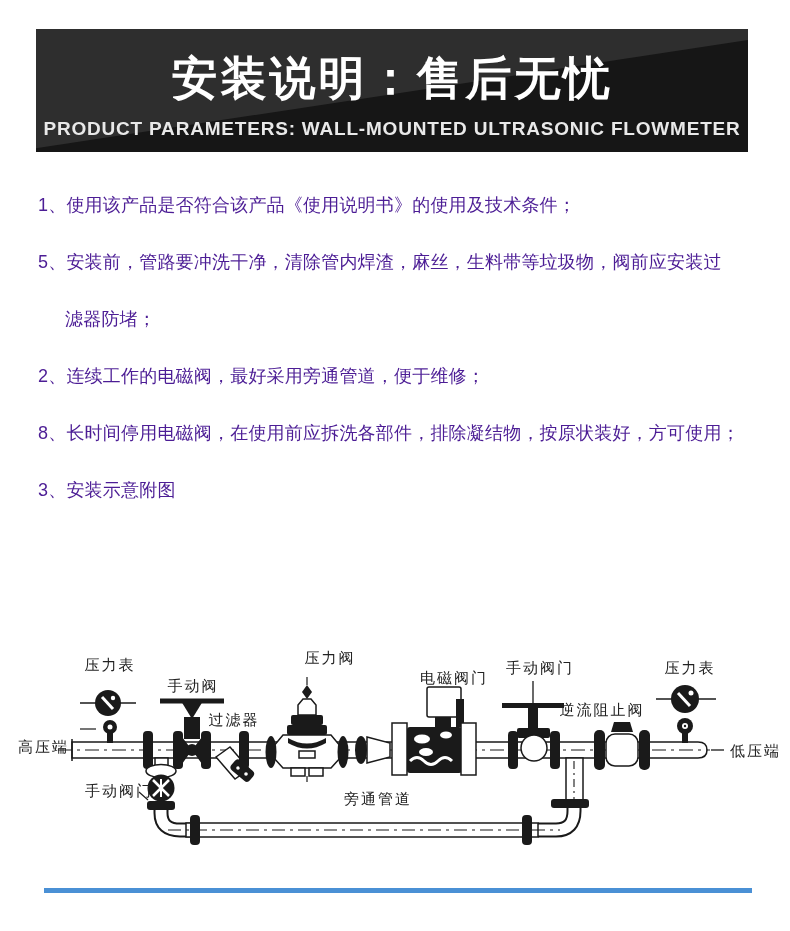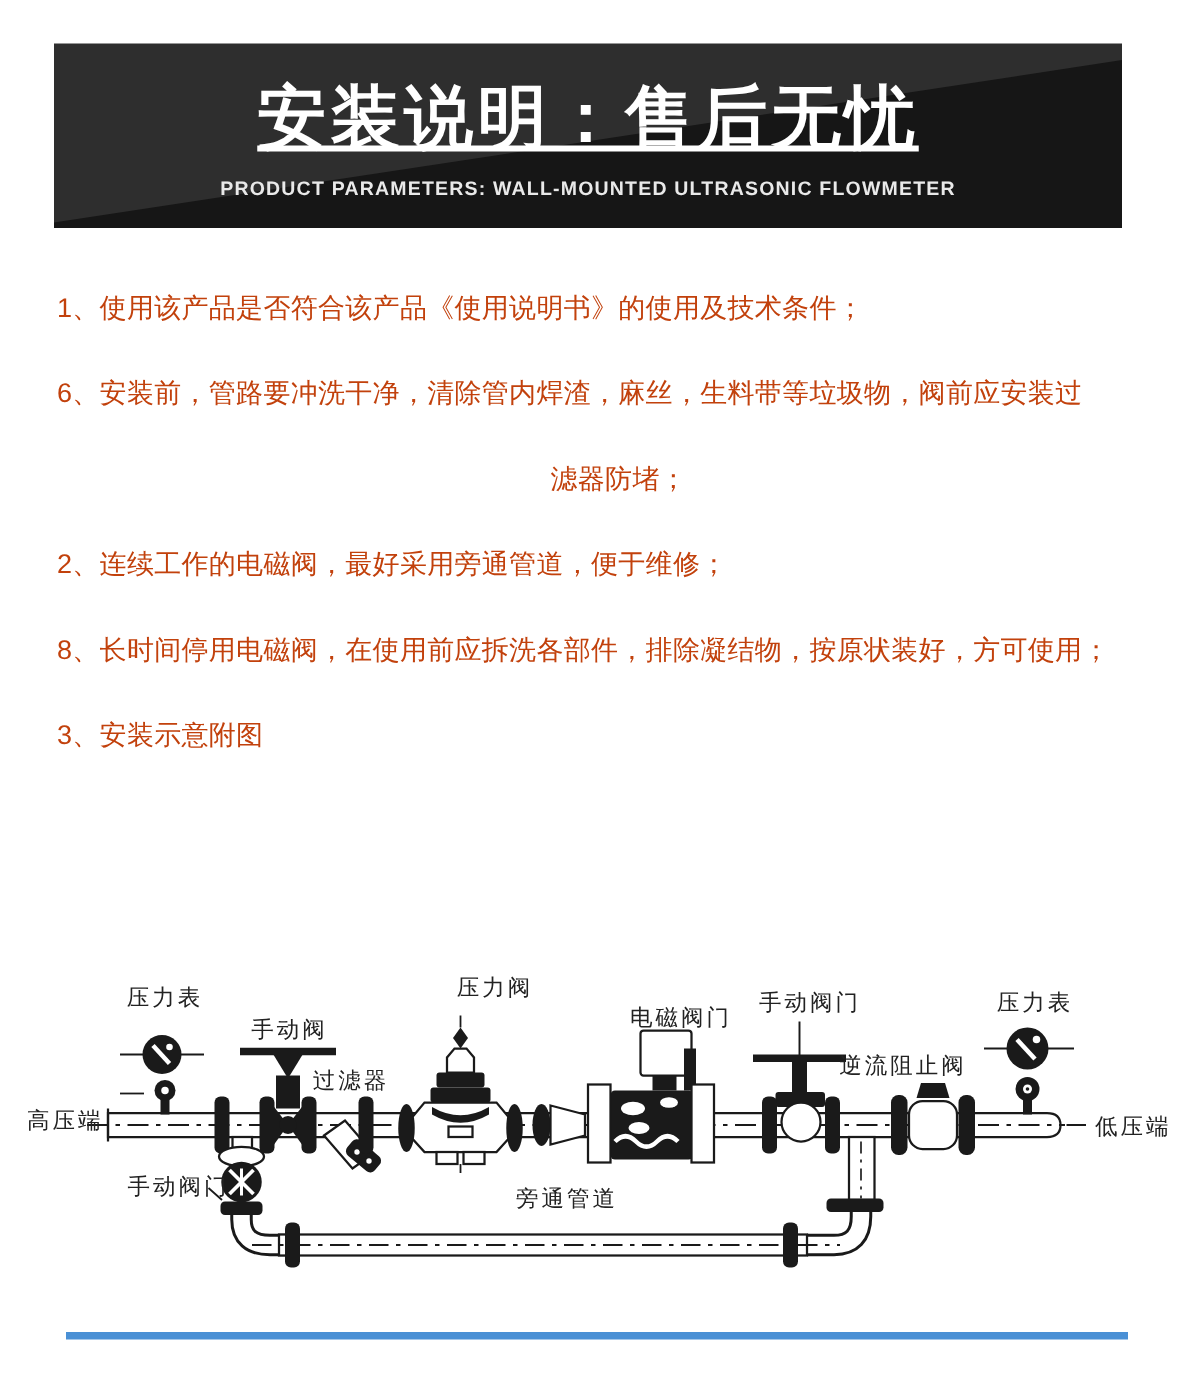--- a/index.html
+++ b/index.html
@@ -5,46 +5,46 @@
   html,body{margin:0;padding:0;}
   body{
     width:790px;height:931px;position:relative;background:#ffffff;
     font-family:"Liberation Sans","DejaVu Sans",sans-serif;overflow:hidden;
   }
   
   .banner{position:absolute;left:36px;top:29px;width:712px;height:123px;background:#2e2e2e;overflow:hidden;}
   .banner-dark{position:absolute;left:0;top:0;right:0;bottom:0;background:#161616;
     clip-path:polygon(0 97%,100% 9%,100% 100%,0 100%);}
   .banner-title{position:absolute;top:22px;left:0;width:100%;text-align:center;color:#ffffff;
-    font-size:46px;font-weight:bold;letter-spacing:3px;line-height:1.2;text-decoration:underline;}
+    font-size:46px;font-weight:bold;letter-spacing:3px;line-height:1.2;}
   .banner-subtitle{position:absolute;top:89px;left:0;width:100%;text-align:center;color:#e9e9e9;
-    font-size:13px;font-weight:bold;letter-spacing:0.8px;}
+    font-size:19px;font-weight:bold;letter-spacing:0.8px;}
   
   .instructions{position:absolute;left:38px;top:177px;width:722px;font-size:18px;
-    line-height:57px;color:#c2410c;letter-spacing:0.2px;}
+    line-height:57px;color:#4c1d95;letter-spacing:0.2px;}
   .instructions .line{white-space:nowrap;}
-  .instructions .cont{padding-left:27px;text-align:center;}
+  .instructions .cont{padding-left:27px;}
   
   .diagram{position:absolute;left:10px;top:635px;}
   .diagram text{font-size:15px;letter-spacing:2px;fill:#222;font-family:"Liberation Sans","DejaVu Sans",sans-serif;}
   
   .divider{position:absolute;left:44px;top:888px;width:708px;height:5px;}
 </style>
 </head>
 <body>
 
 <div class="banner" style="background: rgb(46, 46, 46);">
   <div class="banner-dark" style="background: rgb(22, 22, 22);"></div>
   <div class="banner-title">安装说明：售后无忧</div>
   <div class="banner-subtitle">PRODUCT PARAMETERS: WALL-MOUNTED ULTRASONIC FLOWMETER</div>
 </div>
 
 <div class="instructions">
   <div class="line">1、使用该产品是否符合该产品《使用说明书》的使用及技术条件；</div>
-  <div class="line">6、安装前，管路要冲洗干净，清除管内焊渣，麻丝，生料带等垃圾物，阀前应安装过</div>
+  <div class="line">5、安装前，管路要冲洗干净，清除管内焊渣，麻丝，生料带等垃圾物，阀前应安装过</div>
   <div class="line cont">滤器防堵；</div>
   <div class="line">2、连续工作的电磁阀，最好采用旁通管道，便于维修；</div>
   <div class="line">8、长时间停用电磁阀，在使用前应拆洗各部件，排除凝结物，按原状装好，方可使用；</div>
   <div class="line">3、安装示意附图</div>
 </div>
 
 <svg class="diagram" width="770" height="228" viewBox="0 0 770 228">
   <g stroke="#1a1a1a" fill="none" stroke-width="1.5">
 
     <g>

